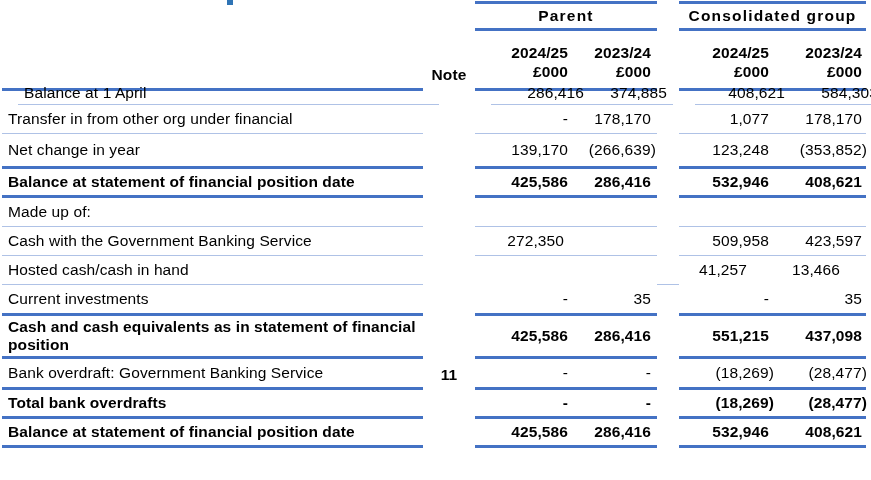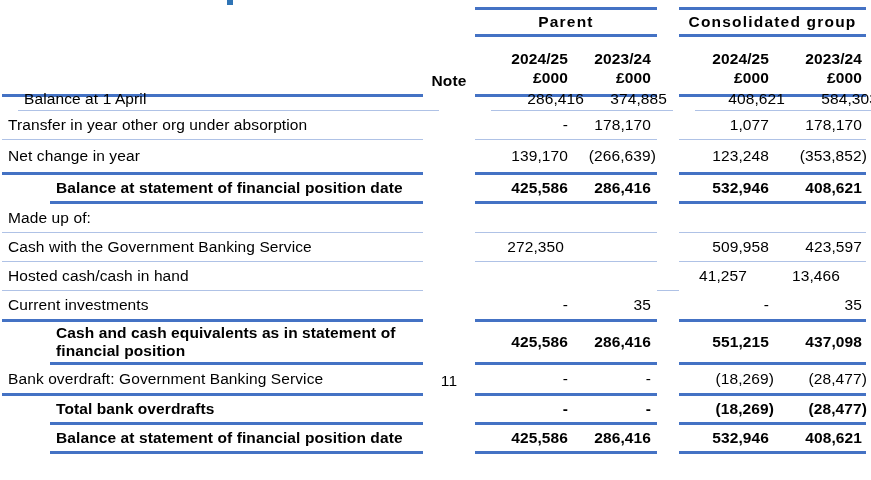--- a/index.html
+++ b/index.html
@@ -13,21 +13,21 @@
   body{
     font-family:"Liberation Sans","DejaVu Sans",sans-serif;
     color:var(--ink);
     width:871px;height:480px;overflow:hidden;position:relative;
     font-size:15.5px;letter-spacing:0.1px;
   }
   .frag{position:absolute;left:227px;top:0;width:6px;height:5px;background:var(--frag);}
   .table{position:absolute;left:2px;top:0;width:864px;}
   .trow{display:grid;grid-template-columns:421px 52px 182px 22px 187px;align-items:stretch;}
   
-  .title-row{margin-top:7px;}
+  .title-row{margin-top:1px;}
   .grp-title{
     border-top:3px solid var(--heavy);
     border-bottom:3px solid var(--heavy);
     height:30px;display:flex;align-items:center;justify-content:center;
     font-weight:bold;letter-spacing:1.2px;white-space:nowrap;
   }
   
   .hdr-row{height:51px;}
   .hdr-row .c-label,.hdr-row .c-grp{border-bottom:3px solid var(--heavy);margin-top:12px;}
   .c-note{display:flex;align-items:flex-end;justify-content:center;font-weight:bold;padding-bottom:7px;text-align:center;}
@@ -36,25 +36,25 @@
   .grp-cons{grid-template-columns:91px 96px;}
   .hdr-col{display:flex;flex-direction:column;align-items:flex-end;justify-content:flex-end;
     font-weight:bold;padding-bottom:7px;line-height:19px;}
   .col-p1{padding-right:2px;}
   .col-p2{padding-right:6px;}
   .col-c1{padding-right:1px;}
   .col-c2{padding-right:4px;}
   
   .brow{min-height:29px;}
   .brow .c-label{display:flex;align-items:center;padding:2px 4px 2px 6px;line-height:18px;}
-  .brow .c-note{align-items:center;font-weight:normal;padding-bottom:0;}
+  .brow .c-note{align-items:center;font-weight:bold;padding-bottom:0;}
   .brow .c-grp{align-items:center;}
   .num{display:flex;align-items:center;justify-content:flex-end;white-space:nowrap;height:100%;}
   .neg{margin-right:-5px;}
-  .brow.bold .c-label,.brow.bold .num{font-weight:bold;margin-left:48px;}
+  .brow.bold .c-label,.brow.bold .num{font-weight:bold;}
   .brow.rule-light .c-label,.brow.rule-light .c-grp{border-bottom:1.5px solid var(--light);}
   .brow.rule-heavy .c-label,.brow.rule-heavy .c-grp{border-bottom:3px solid var(--heavy);}
   
   .brow:nth-of-type(1){min-height:23px;margin-left:16px;}
   .brow:nth-of-type(3){min-height:35px;}
   .brow:nth-of-type(8){min-height:31px;}
   .brow:nth-of-type(9){min-height:40px;}
   .brow:nth-of-type(10){min-height:31px;}
 </style>
 </head>
@@ -106,21 +106,21 @@
           <div class="num col-p1">286,416</div>
           <div class="num col-p2">374,885</div>
         </div>
         <div class="c-gap"></div>
         <div class="c-grp grp-cons">
           <div class="num col-c1">408,621</div>
           <div class="num col-c2">584,303</div>
         </div>
       </div>
       <div class="trow brow rule-light">
-        <div class="c-label">Transfer in year other org under absorption</div>
+        <div class="c-label">Transfer in from other org under financial</div>
         <div class="c-note"></div>
         <div class="c-grp grp-parent">
           <div class="num col-p1">-</div>
           <div class="num col-p2">178,170</div>
         </div>
         <div class="c-gap"></div>
         <div class="c-grp grp-cons">
           <div class="num col-c1">1,077</div>
           <div class="num col-c2">178,170</div>
         </div>

